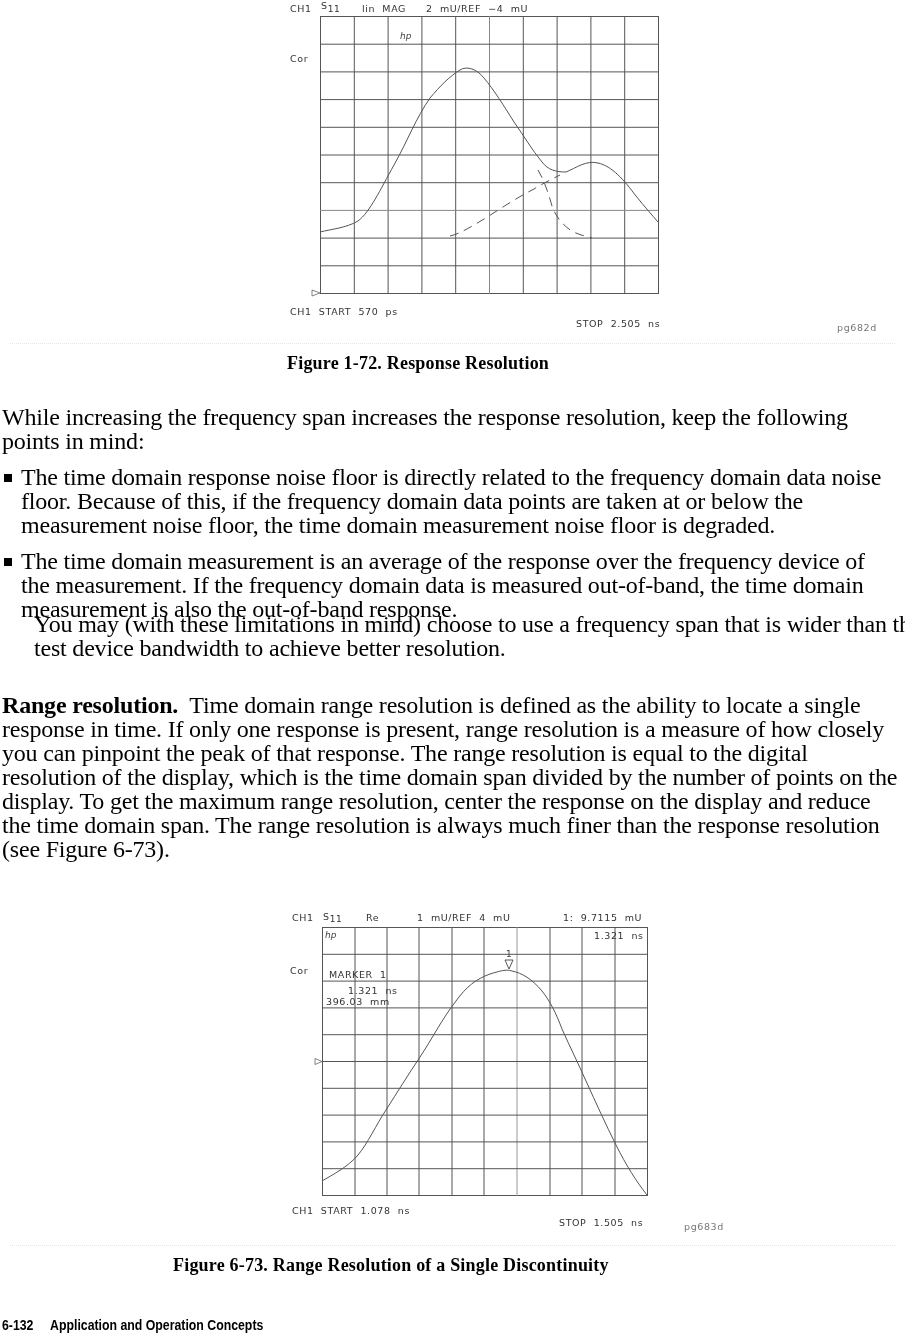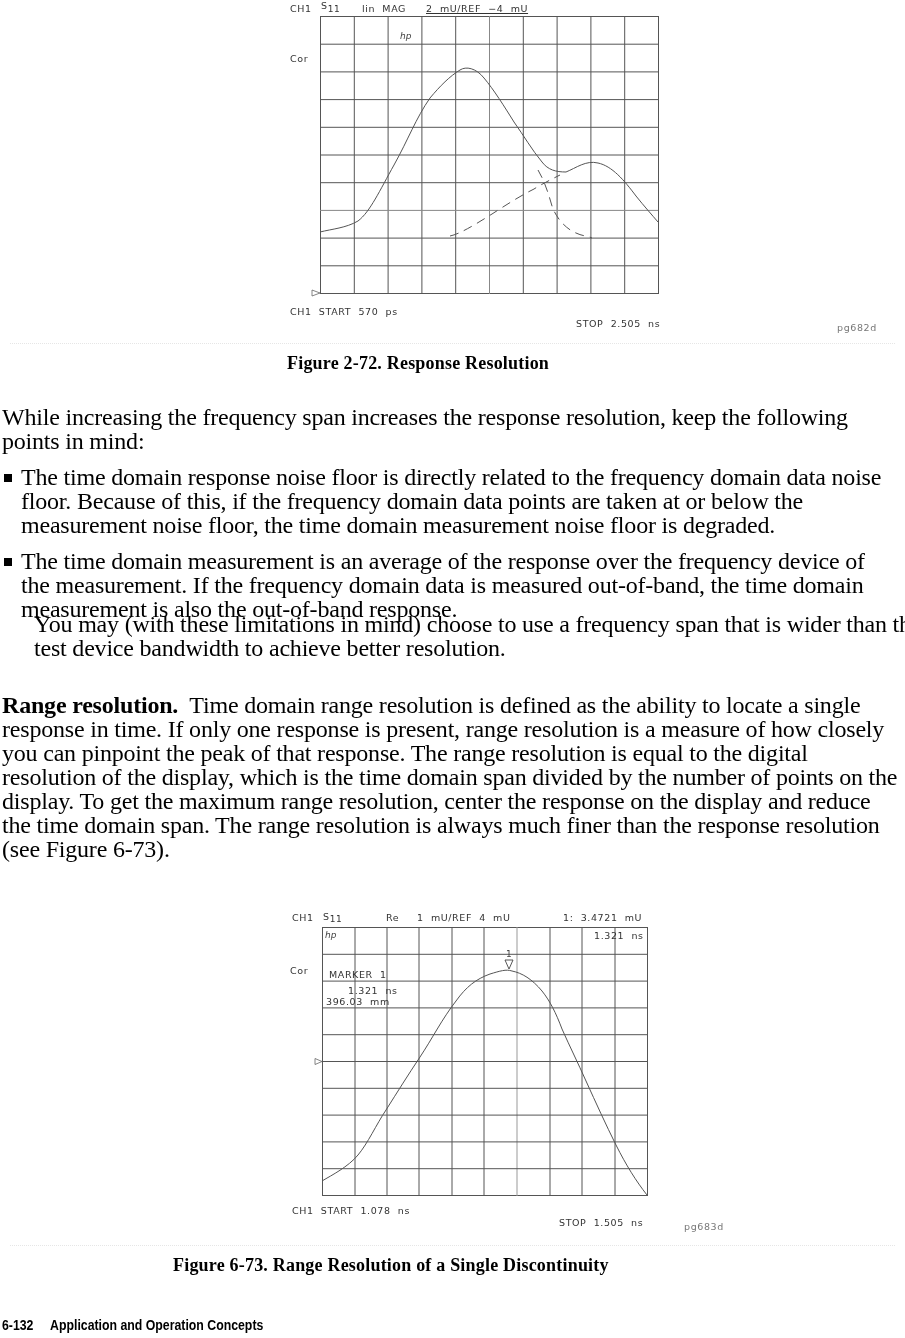--- a/index.html
+++ b/index.html
@@ -49,28 +49,28 @@
     <path fill="none" stroke="#555" stroke-width="1" d="M40 232 C52 229, 66 228, 78 221 C90 212, 100 190, 114 165 C128 140, 136 118, 150 98 C160 86, 170 76, 180 70 C186 66, 196 68, 204 78 C214 90, 224 106, 234 122 C244 136, 252 150, 262 162 C268 170, 276 172, 286 172 C296 168, 306 160, 318 163 C332 166, 344 180, 356 196 C364 206, 372 215, 378 222"></path>
 
     <path fill="none" stroke="#555" stroke-width="1" stroke-dasharray="9,6" d="M170 236 C180 234, 196 224, 212 214 C226 205, 240 196, 254 189 C262 184, 270 180, 280 175"></path>
 
     <path fill="none" stroke="#555" stroke-width="1" stroke-dasharray="9,6" d="M258 170 C264 180, 268 192, 272 206 C276 218, 286 229, 296 233 C302 236, 308 236, 312 238"></path>
     <text x="120" y="39" font-size="9" font-style="italic" fill="#444">hp</text>
   </svg>
   <div class="abs mono" style="left:10px; top:3px;">CH1</div>
   <div class="abs mono" style="left:41px; top:0px;"><span>S</span><span style="position:relative; top:3px; font-size:9px;">11</span></div>
   <div class="abs mono" style="left:82px; top:3px;text-align:right;">lin  MAG</div>
-  <div class="abs mono" style="left:146px; top:3px;text-decoration:underline;">2  mU/REF  −4  mU</div>
+  <div class="abs mono" style="left:146px; top:3px;">2  mU/REF  −4  mU</div>
   <div class="abs mono" style="left:10px; top:53px;">Cor</div>
   <div class="abs mono" style="left:10px; top:306px;">CH1  START  570  ps</div>
   <div class="abs mono" style="left:296px; top:318px;text-align:center;">STOP  2.505  ns</div>
   <div class="abs mono" style="left:557px; top:322px; color:#777;">pg682d</div>
 </div>
 <div class="dots" style="top:343px;"></div>
-<div class="abs figure-caption" style="left:287px; top:353px;">Figure 2-72. Response Resolution</div>
+<div class="abs figure-caption" style="left:287px; top:353px;">Figure 1-72. Response Resolution</div>
 
 <p class="para body-text" style="top:405px;">While increasing the frequency span increases the response resolution, keep the following points in mind:</p>
 
 <div class="bullet body-text" style="top:465px;">
   <span class="sq"></span>
   <span class="txt">The time domain response noise floor is directly related to the frequency domain data noise floor. Because of this, if the frequency domain data points are taken at or below the measurement noise floor, the time domain measurement noise floor is degraded.</span>
 </div>
 <div class="bullet body-text" style="top:549px;">
   <span class="sq"></span>
   <span class="txt">The time domain measurement is an average of the response over the frequency device of the measurement. If the frequency domain data is measured out-of-band, the time domain measurement is also the out-of-band response.</span>
@@ -107,23 +107,23 @@
     <path d="M35 153.5 L42 156.5 L35 159.5 Z" fill="none" stroke="#666" stroke-width="0.8"></path>
 
     <path fill="none" stroke="#555" stroke-width="1" d="M42 276 C52 270, 68 262, 78 250 C88 238, 96 220, 106 205 C118 186, 128 170, 140 152 C152 134, 162 114, 176 96 C186 82, 196 74, 210 69 C220 66, 226 64, 232 66 C242 68, 252 74, 262 86 C270 96, 276 108, 282 124 C290 142, 298 158, 306 176 C316 198, 326 220, 336 240 C346 260, 356 276, 367 290"></path>
 
     <path d="M225 55 L233 55 L229 64 Z" fill="none" stroke="#444" stroke-width="0.9"></path>
     <text x="226" y="52" font-size="9" fill="#444">1</text>
     <text x="45" y="33" font-size="9" font-style="italic" fill="#444">hp</text>
   </svg>
   <div class="abs mono" style="left:12px; top:7px;">CH1</div>
   <div class="abs mono" style="left:43px; top:6px;"><span>S</span><span style="position:relative; top:2px; font-size:9px;">11</span></div>
-  <div class="abs mono" style="left:86px; top:7px;margin-left:20px;">Re</div>
+  <div class="abs mono" style="left:86px; top:7px;">Re</div>
   <div class="abs mono" style="left:137px; top:7px;">1  mU/REF  4  mU</div>
-  <div class="abs mono" style="left:283px; top:7px;">1:  3.4721  mU</div>
+  <div class="abs mono" style="left:283px; top:7px;">1:  9.7115  mU</div>
   <div class="abs mono" style="left:314px; top:25px;">1.321  ns</div>
   <div class="abs mono" style="left:10px; top:60px;">Cor</div>
   <div class="abs mono" style="left:49px; top:64px;text-align:center;">MARKER  1</div>
   <div class="abs mono" style="left:68px; top:80px;">1.321  ns</div>
   <div class="abs mono" style="left:46px; top:91px;">396.03  mm</div>
   <div class="abs mono" style="left:12px; top:300px;">CH1  START  1.078  ns</div>
   <div class="abs mono" style="left:279px; top:300px;margin-top:12px;">STOP  1.505  ns</div>
   <div class="abs mono" style="left:404px; top:316px; color:#777;">pg683d</div>
 </div>
 <div class="dots" style="top:1245px;"></div>

